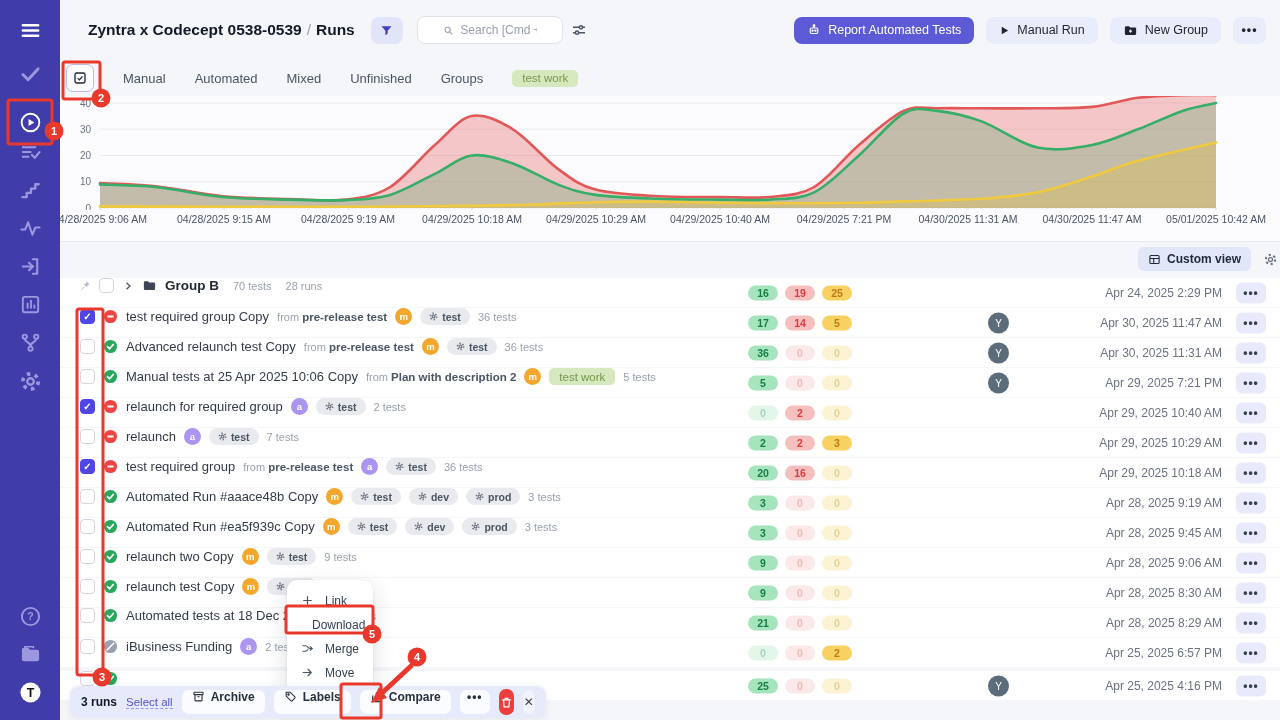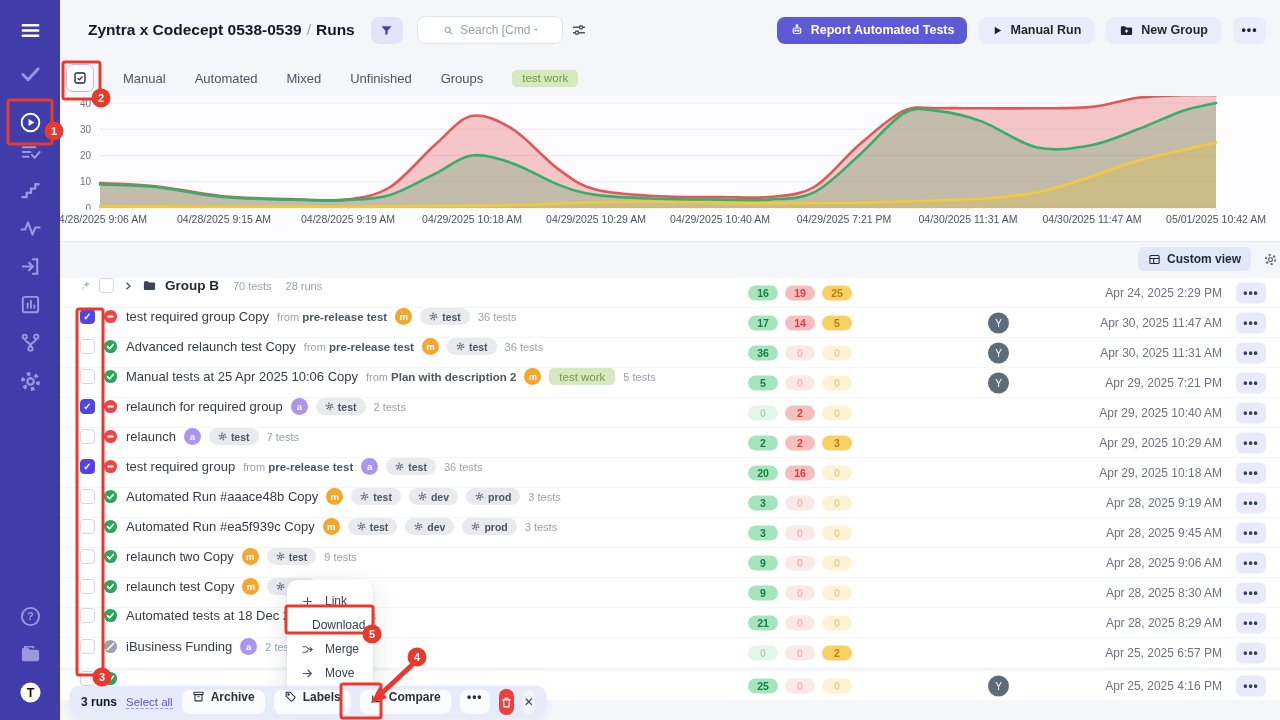--- a/index.html
+++ b/index.html
@@ -15,21 +15,21 @@
   .topbar { position:absolute; left:60px; top:0; width:1220px; height:60px; display:flex; align-items:center; padding:0 14px 0 28px; }
   .title { font-size:15.5px; font-weight:bold; color:#111827; white-space:nowrap; }
   .title .sep { color:#9ca3af; font-weight:normal; padding:0 5px; }
   .icbtn { border:none; background:#e2e5f9; border-radius:8px; height:27px; display:flex; align-items:center; justify-content:center; cursor:pointer; }
   .filterbtn { width:32px; margin-left:16px; }
   .search { display:flex; align-items:center; gap:7px; background:#fff; border:1px solid #e1e3ea; border-radius:8px; height:28px; width:146px; margin-left:14px; padding:0 25px; }
   .search input { border:none; outline:none; font-size:12px; width:100%; color:#374151; background:transparent; font-family:inherit; }
   .search input::placeholder { color:#9aa1ae; }
   .slidersbtn { background:transparent; border:none; margin-left:8px; cursor:pointer; height:28px; display:flex; align-items:center; }
   .right-actions { margin-left:auto; display:flex; align-items:center; gap:12px; }
-  .btn { display:flex; align-items:center; gap:7px; border:none; border-radius:8px; height:27px; padding:0 13px; font-size:12.5px; font-weight:bold; cursor:pointer; font-family:inherit; }
+  .btn { display:flex; align-items:center; gap:7px; border:none; border-radius:8px; height:27px; padding:0 13px; font-size:12.5px; font-weight:normal; cursor:pointer; font-family:inherit; }
   .btn.primary { background:#5d5ad8; color:#fff; }
   .btn.light { background:#e9ecfa; color:#1f2430; }
   .btn.square { width:33px; padding:0; justify-content:center; font-weight:bold; letter-spacing:1px; }
 
   
   .tabsrow { position:absolute; left:60px; top:60px; width:1220px; height:36px; display:flex; align-items:center; gap:29px; padding-left:6px; }
   .selbtn { width:28px; height:28px; border-radius:7px; background:#fdfdff; border:1.5px solid #b9b9ee; display:flex; align-items:center; justify-content:center; cursor:pointer; }
   .tab { font-size:13px; color:#4b5563; cursor:pointer; }
   .pill-label { background:#d5e8be; color:#77974d; font-size:11.5px; border-radius:5px; padding:2.5px 10px; }
 
@@ -62,21 +62,21 @@
   .b { min-width:30px; text-align:center; border-radius:9px; padding:1.5px 8px; font-size:10.5px; font-weight:bold; }
   .b.g { background:#a5e4bc; color:#157f43; } .b.g.mut { background:#e4f6ea; color:#a5d6b8; }
   .b.r { background:#f5bfbe; color:#dd3a41; } .b.r.mut { background:#fbe8e8; color:#efb9b8; }
   .b.y { background:#f8d163; color:#c07a12; } .b.y.mut { background:#fcf2d4; color:#e6d098; }
   .avatar { position:absolute; left:928px; top:50%; transform:translateY(-50%); width:21px; height:21px; border-radius:50%; background:#5d6c7b; color:#fff; font-size:10px; display:flex; align-items:center; justify-content:center; }
   .rdate { position:absolute; right:58px; top:50%; transform:translateY(-50%); font-size:12px; color:#6b7280; white-space:nowrap; }
   .morebtn { position:absolute; right:14px; top:50%; transform:translateY(-50%); width:30px; height:21px; border:none; border-radius:6px; background:#e8eafc; color:#374151; font-weight:bold; font-size:12px; letter-spacing:1px; line-height:10px; cursor:pointer; }
 
   
   .menu { position:absolute; left:287px; top:580px; width:86px; background:#fff; border-radius:10px; box-shadow:0 8px 24px rgba(30,35,60,.14), 0 1px 3px rgba(30,35,60,.1); padding:9px 0; z-index:10; }
-  .mi { display:flex; align-items:center; gap:11px; padding:5px 14px; font-size:12px; color:#374151; cursor:pointer; white-space:nowrap; }
+  .mi { display:flex; gap:11px; padding:5px 14px; font-size:12px; color:#374151; cursor:pointer; white-space:nowrap; }
 
   
   .bottombar { position:absolute; left:70px; top:686px; width:476px; height:32px; background:#e7eafb; border-radius:9px; display:flex; align-items:center; gap:9px; padding:0 11px; z-index:20; box-shadow:0 2px 8px rgba(40,45,80,.08); }
   .bb-count { font-size:12px; font-weight:bold; color:#111827; white-space:nowrap; }
   .bb-sel { font-size:11.5px; color:#5653d4; border-bottom:1px dashed #9a98e8; cursor:pointer; white-space:nowrap; }
   .bb-btn { display:flex; align-items:flex-start; gap:6px; background:#fbfcff; border:none; border-radius:7px; height:24px; padding:0 10px; font-size:12px; font-weight:bold; color:#27303e; cursor:pointer; font-family:inherit; white-space:nowrap; }
   .bb-more { width:30px; justify-content:center; letter-spacing:1px; }
   .bb-trash { width:29px; height:26px; background:#ed403e; border:none; border-radius:7px; display:flex; align-items:center; justify-content:center; cursor:pointer; }
   .bb-close { margin-left:auto; width:24px; height:24px; background:#f1f3fd; border:none; border-radius:6px; color:#374151; font-size:12px; cursor:pointer; }
 

